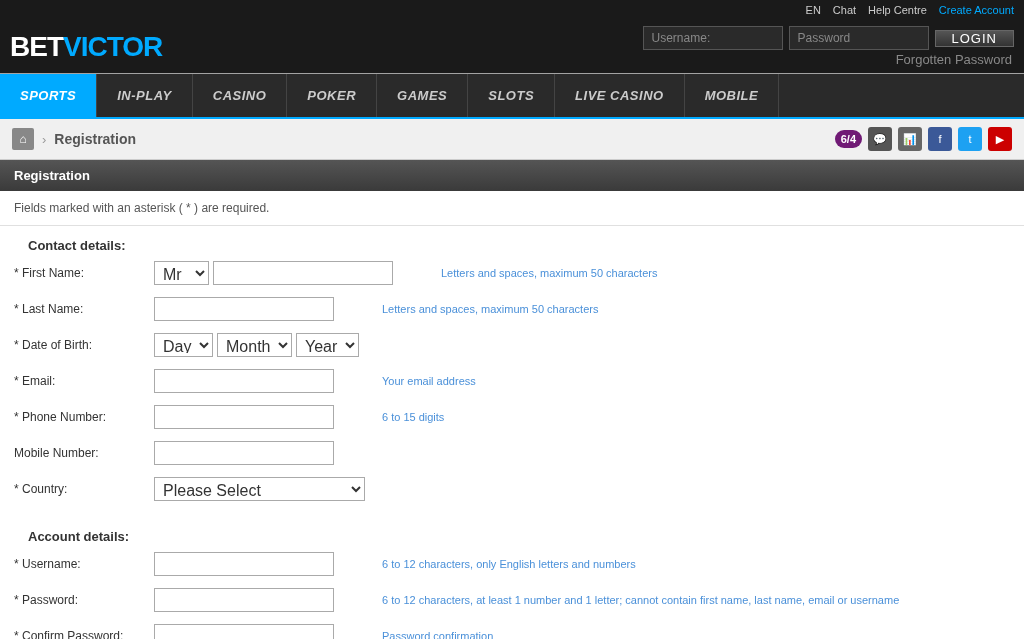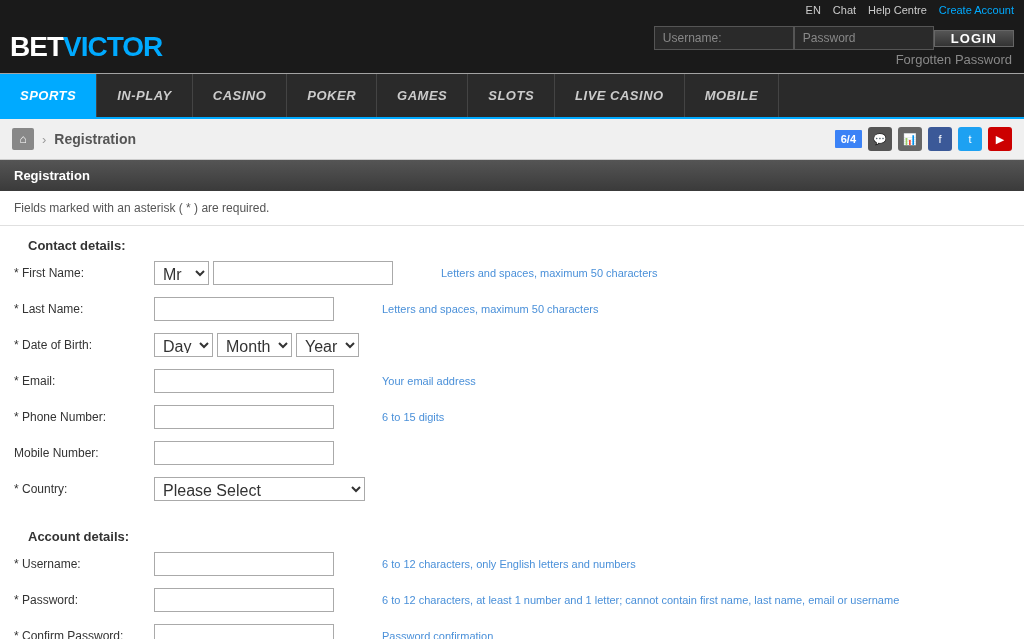--- a/index.html
+++ b/index.html
@@ -31,37 +31,38 @@
     .logo {
       color: white;
       font-size: 28px;
       font-weight: bold;
       letter-spacing: -1px;
     }
     .logo span { color: #00aaff; }
     .header-right {
       display: flex;
       align-items: center;
+      gap: 6px;
     }
     .header-right input {
       background: #2a2a2a;
       border: 1px solid #555;
       color: #ccc;
       padding: 6px 8px;
       font-size: 12px;
       width: 140px;
     }
     .header-right input::placeholder { color: #888; }
     .login-btn {
       background: linear-gradient(to bottom, #555, #333);
       color: white;
       border: 1px solid #666;
       padding: 0 16px;
       font-size: 13px;
-      font-weight: bold;
+      font-weight: normal;
       cursor: pointer;
       letter-spacing: 1px;
     }
     .forgotten-pw {
       color: #888;
       font-size: 13px;
       text-align: right;
       padding-right: 2px;
       padding-top: 2px;
     }
@@ -124,25 +125,25 @@
       color: white;
       border-radius: 3px;
       display: flex;
       align-items: center;
       justify-content: center;
       font-size: 11px;
       cursor: pointer;
     }
     .social-icon.chat { background: #555; }
     .odds-badge {
-      background: #3b82f6;
+      background: #701a75;
       color: white;
       font-size: 11px;
       padding: 3px 6px;
-      border-radius: 1px;
+      border-radius: 9px;
       font-weight: bold;
     }
 
     
     .main-content {
       background: white;
       margin: 0;
       padding: 0;
     }
     .section-header {

